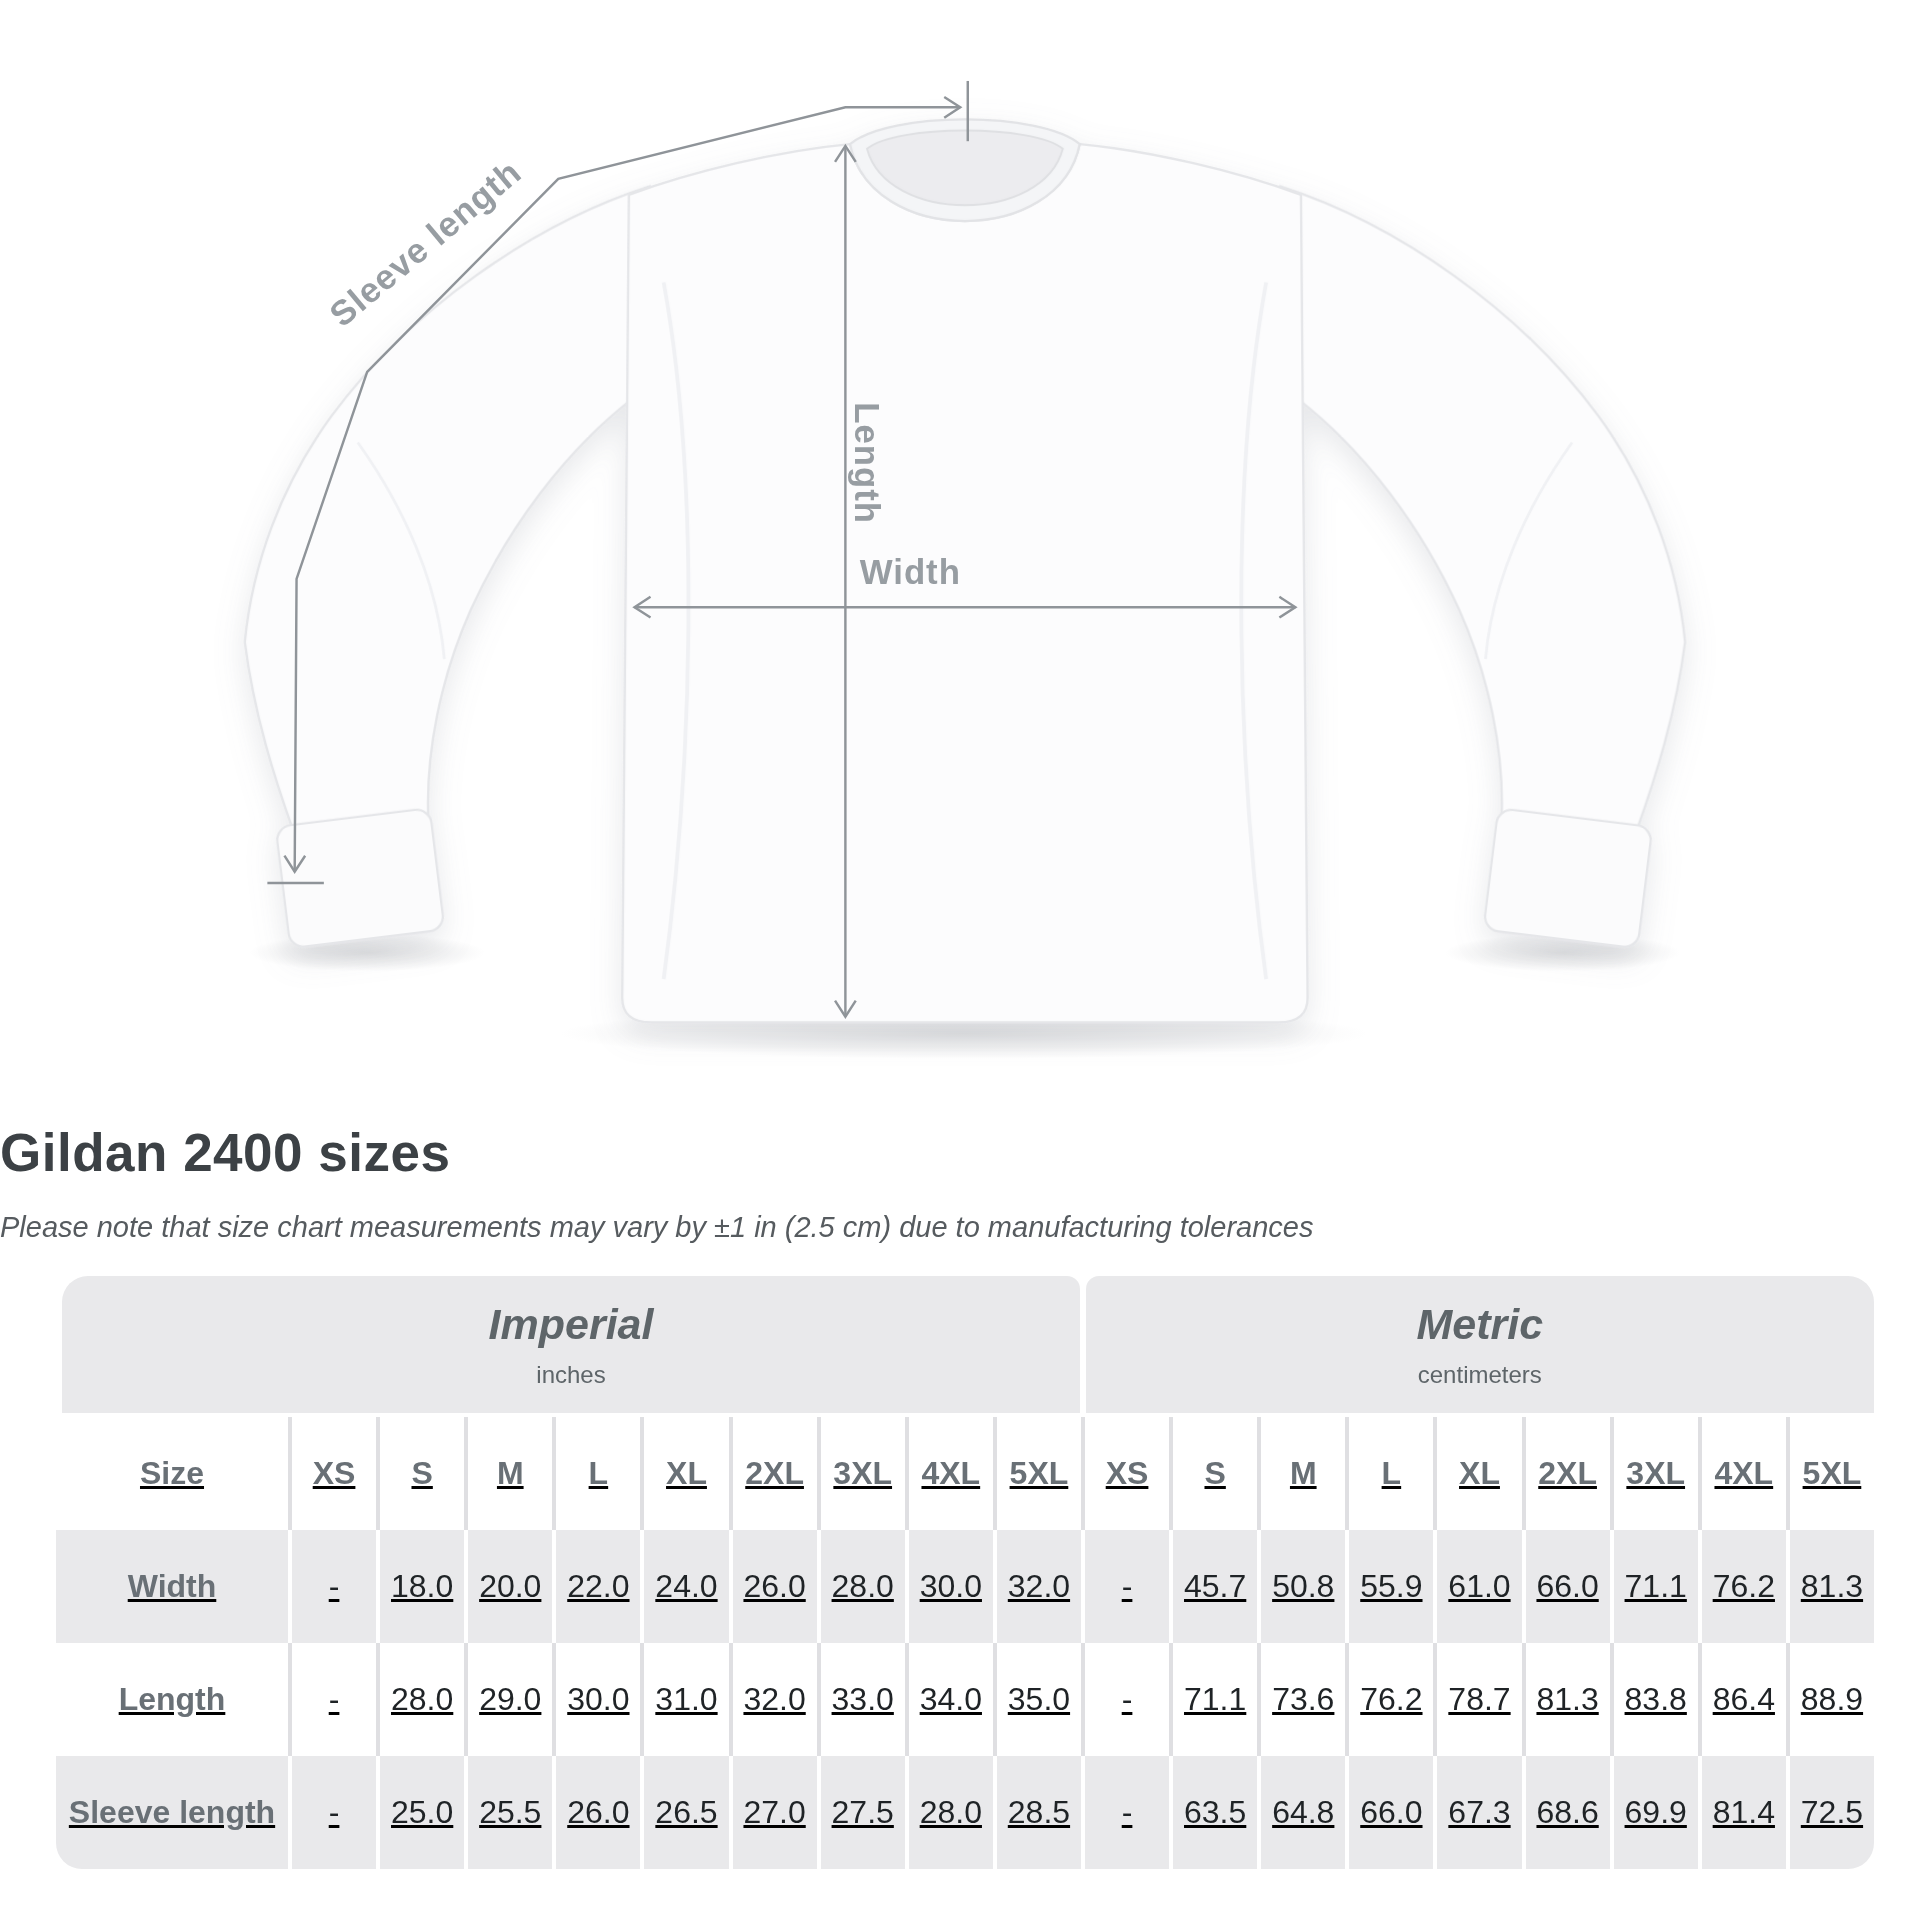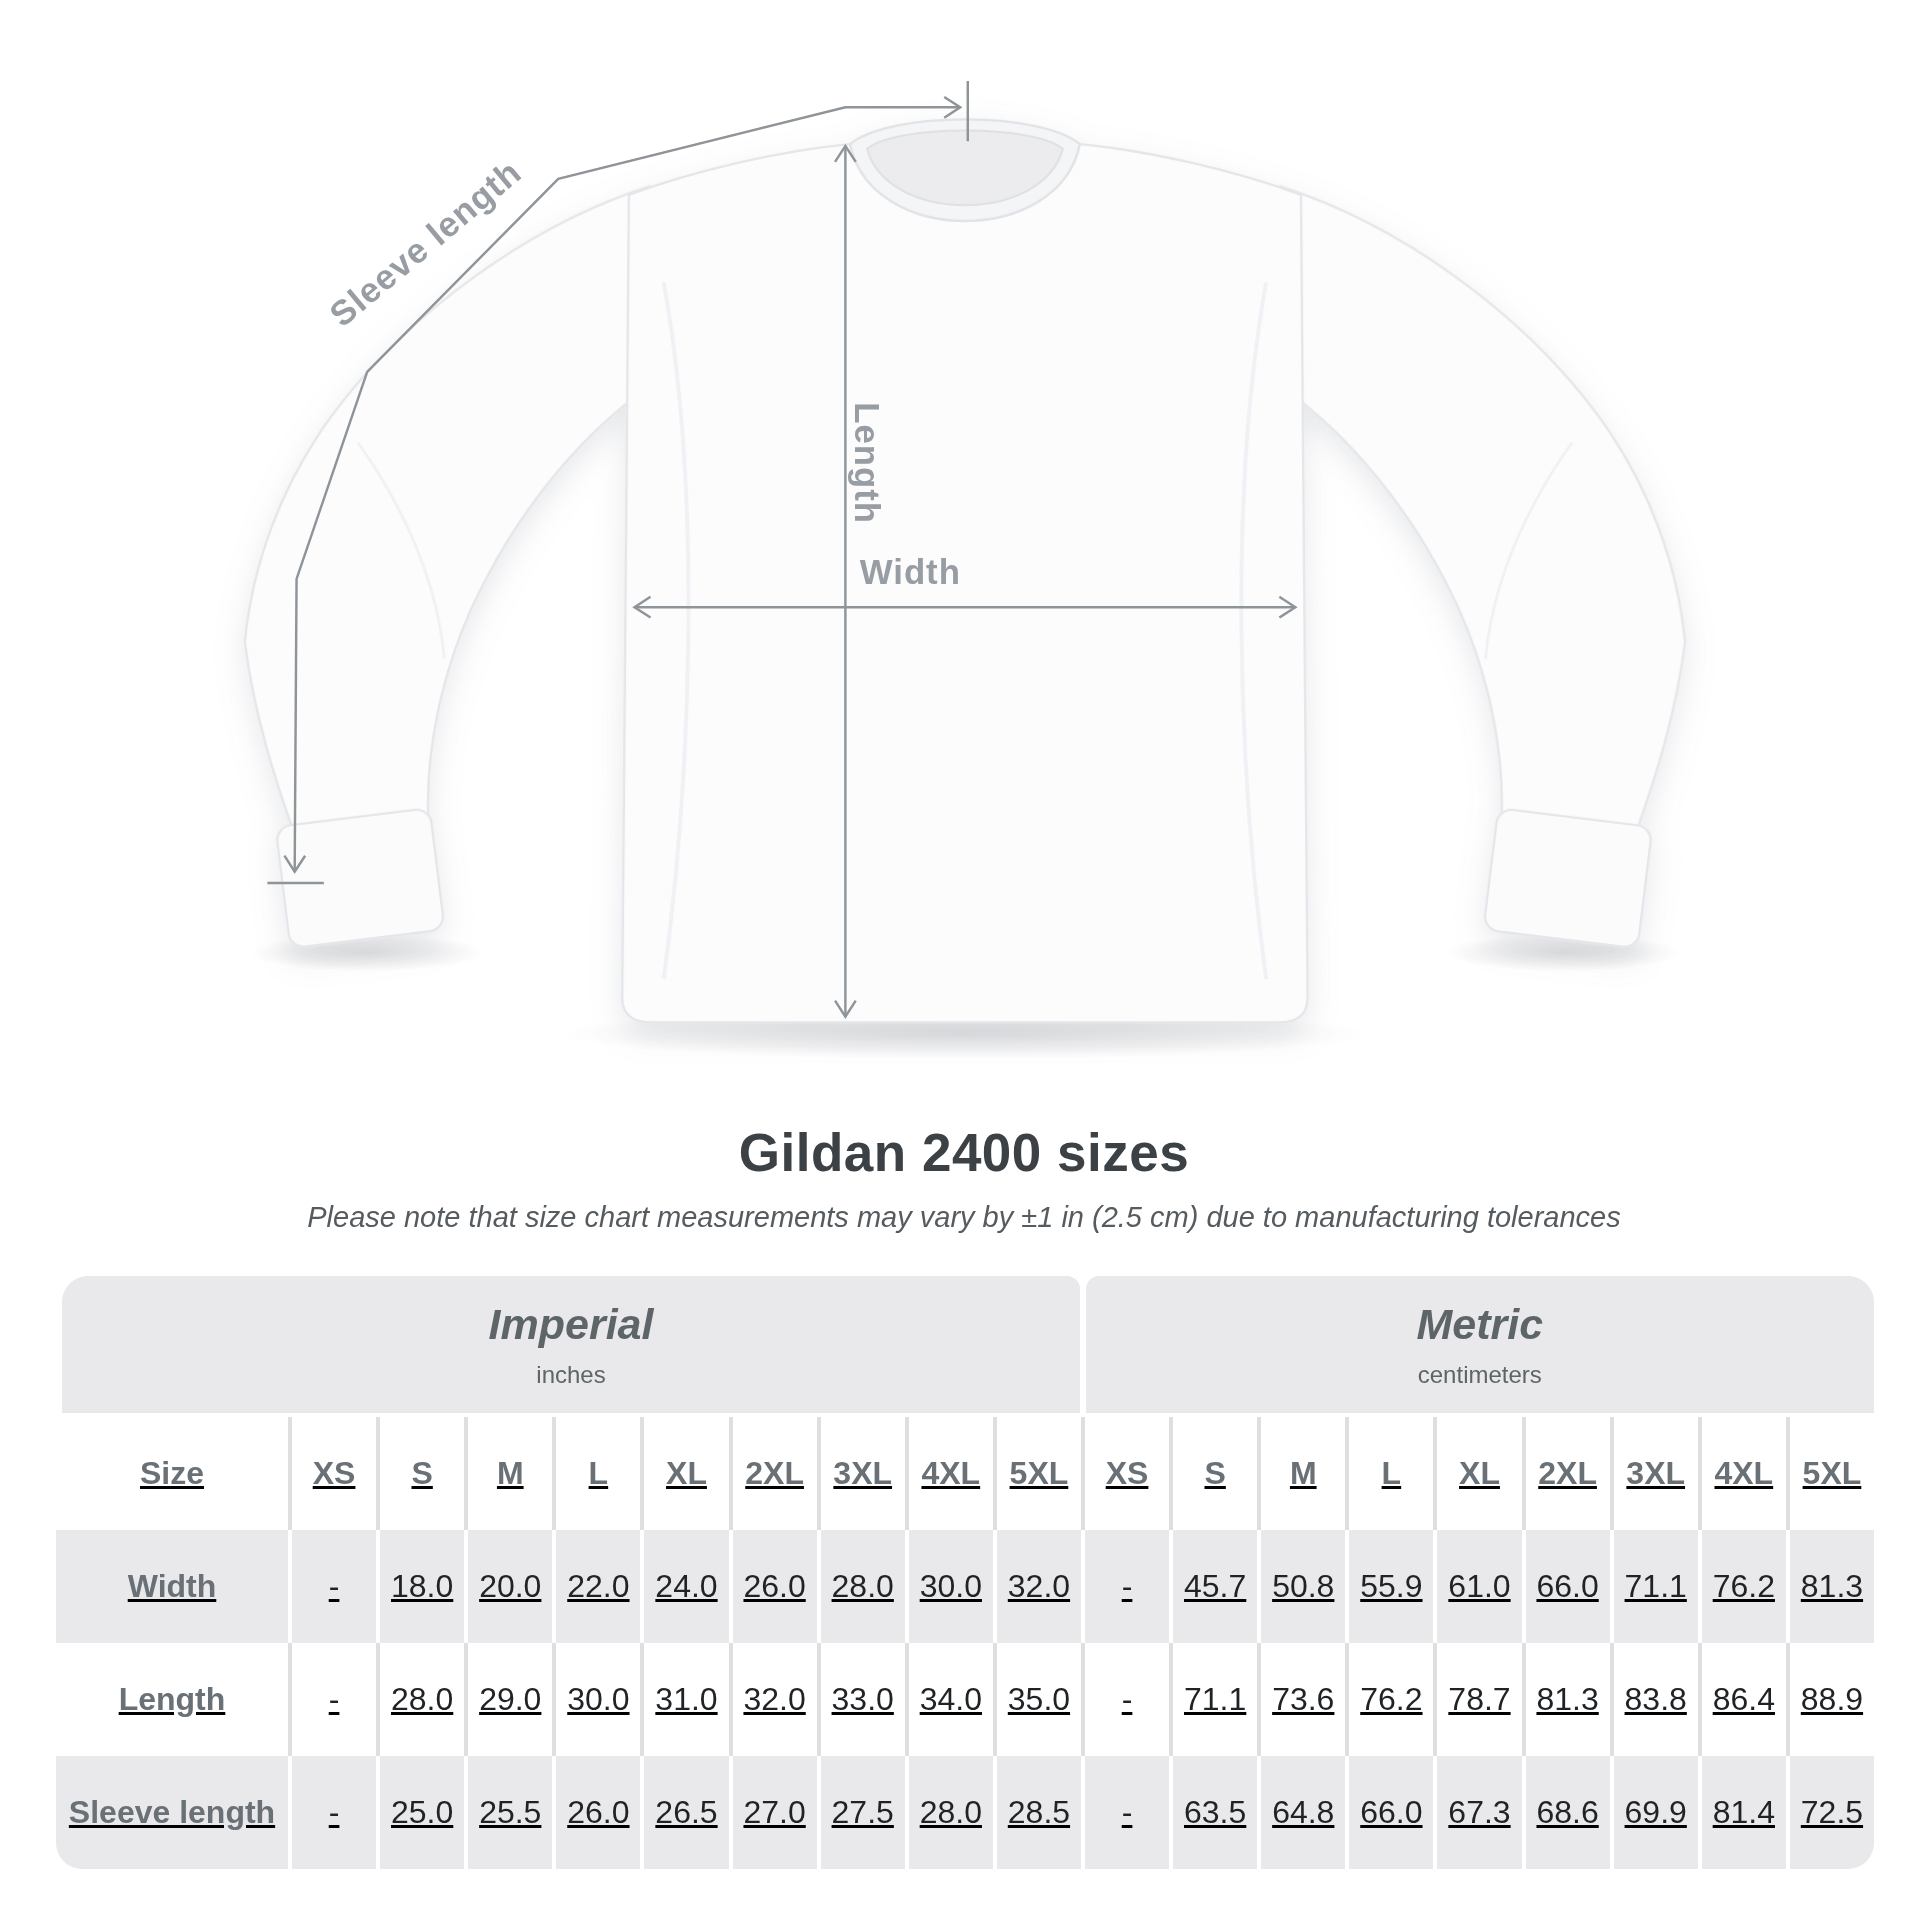--- a/index.html
+++ b/index.html
@@ -13,23 +13,23 @@
     --title-text:#3c4145;
     --sub-text:#565b5f;
   }
   *{margin:0;padding:0;box-sizing:border-box;}
   html,body{background:#fff;}
   body{
     width:1928px;height:1928px;position:relative;overflow:hidden;
     font-family:"Liberation Sans","DejaVu Sans",sans-serif;
   }
   .diagram-wrap{position:absolute;left:0;top:0;width:1928px;height:1092px;}
-  .title-block{position:absolute;left:0;top:1122px;width:1928px;text-align:center;}
+  .title-block{position:absolute;left:0;top:1122px;width:1928px;text-align:left;}
   .page-title{font-size:53px;font-weight:bold;color:var(--title-text);letter-spacing:0.5px;}
-  .page-note{margin-top:18px;font-size:29px;font-style:italic;color:var(--sub-text);}
+  .page-note{margin-top:28px;font-size:29px;font-style:italic;color:var(--sub-text);}
   .size-table{position:absolute;left:56px;top:1276px;width:1818px;}
   .band-row{display:grid;grid-template-columns:1024px 5.6px auto;height:137px;margin-bottom:3.8px;}
   .band{background:var(--band-bg);display:flex;flex-direction:column;align-items:center;justify-content:center;gap:11.3px;}
   .band.imperial{border-radius:26px 13px 0 0;margin-left:6px;}
   .band.metric{border-radius:13px 26px 0 0;}
   .band-title{font-size:43px;font-weight:bold;font-style:italic;color:#5e6569;}
   .band-sub{font-size:24px;color:#5e6569;}
   .trow{display:grid;grid-template-columns:232px repeat(18,1fr);height:113px;text-decoration:underline;}
   .cell{display:flex;align-items:center;justify-content:center;background:#fff;
         font-size:32px;color:var(--val-text);}

